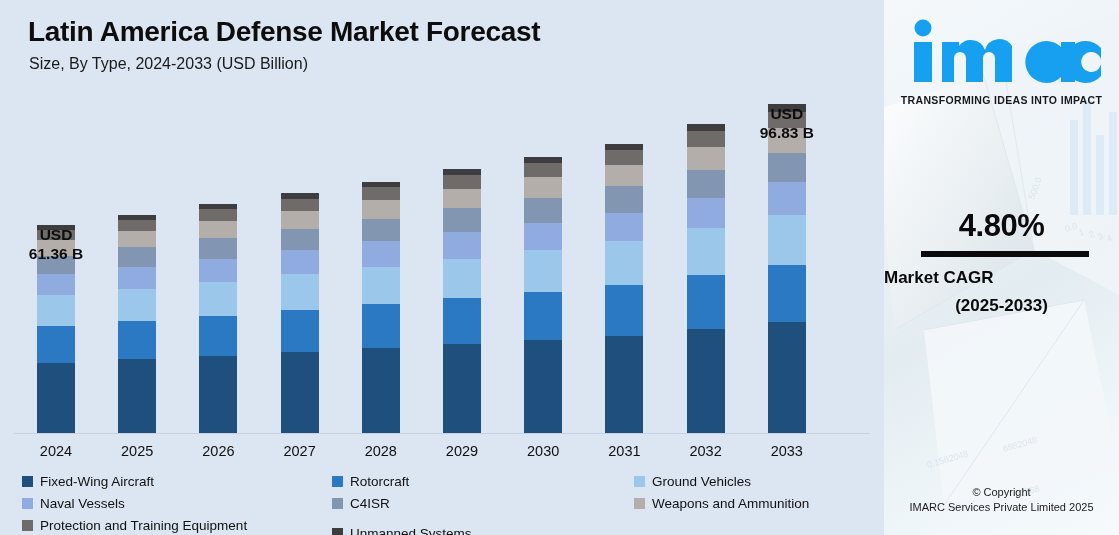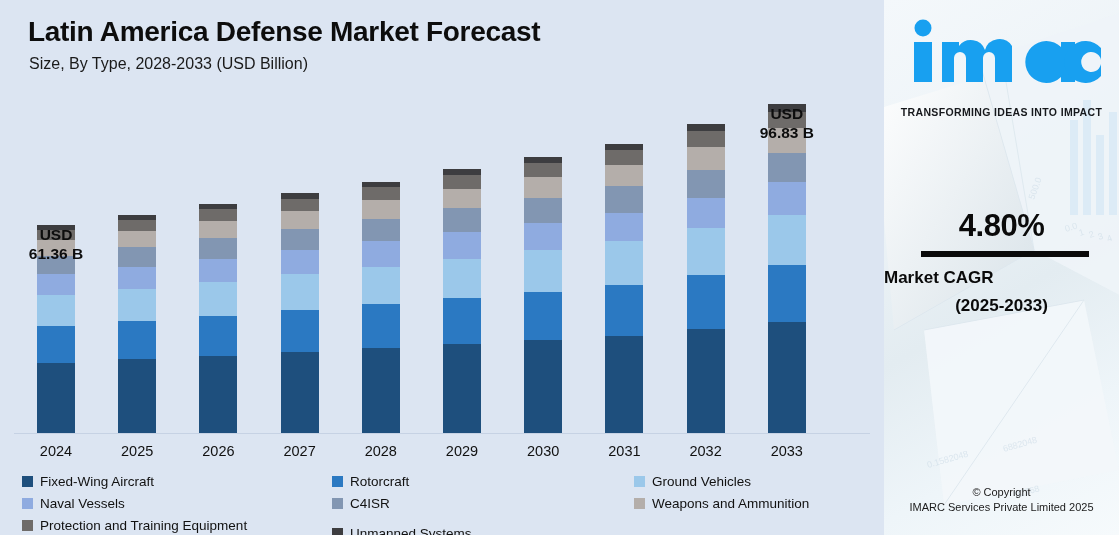--- a/index.html
+++ b/index.html
@@ -115,21 +115,21 @@
     position: absolute;
     pointer-events: none;
   }
   #logo-wrap {
     position: absolute;
     left: 0; top: 16px;
     width: 235px;
     text-align: center;
   }
   #logo-tagline {
-    margin-top: 14px;
+    margin-top: 2px;
     font-size: 10.5px;
     font-weight: bold;
     color: #16181c;
     letter-spacing: 0.35px;
   }
   #cagr-value {
     position: absolute;
     left: 0; top: 208px;
     width: 235px;
     text-align: center;
@@ -173,21 +173,21 @@
   }
 </style>
 </head>
 <body>
 
 <div id="root">
 
   <div id="chart-panel">
 
     <div id="title">Latin America Defense Market Forecast</div>
-    <div id="subtitle">Size, By Type, 2028-2033 (USD Billion)</div>
+    <div id="subtitle">Size, By Type, 2024-2033 (USD Billion)</div>
 
     <div id="plot">
       <div id="baseline"></div>
 
     <div class="bar-group" style="left: 37px;">
           <div class="seg" style="height: 70.3325px; background: rgb(30, 79, 125);"></div>
           <div class="seg" style="height: 36.3555px; background: rgb(43, 121, 194);"></div>
           <div class="seg" style="height: 31.2589px; background: rgb(155, 200, 234);"></div>
           <div class="seg" style="height: 20.726px; background: rgb(143, 171, 224);"></div>
           <div class="seg" style="height: 18.6874px; background: rgb(130, 150, 178);"></div>

